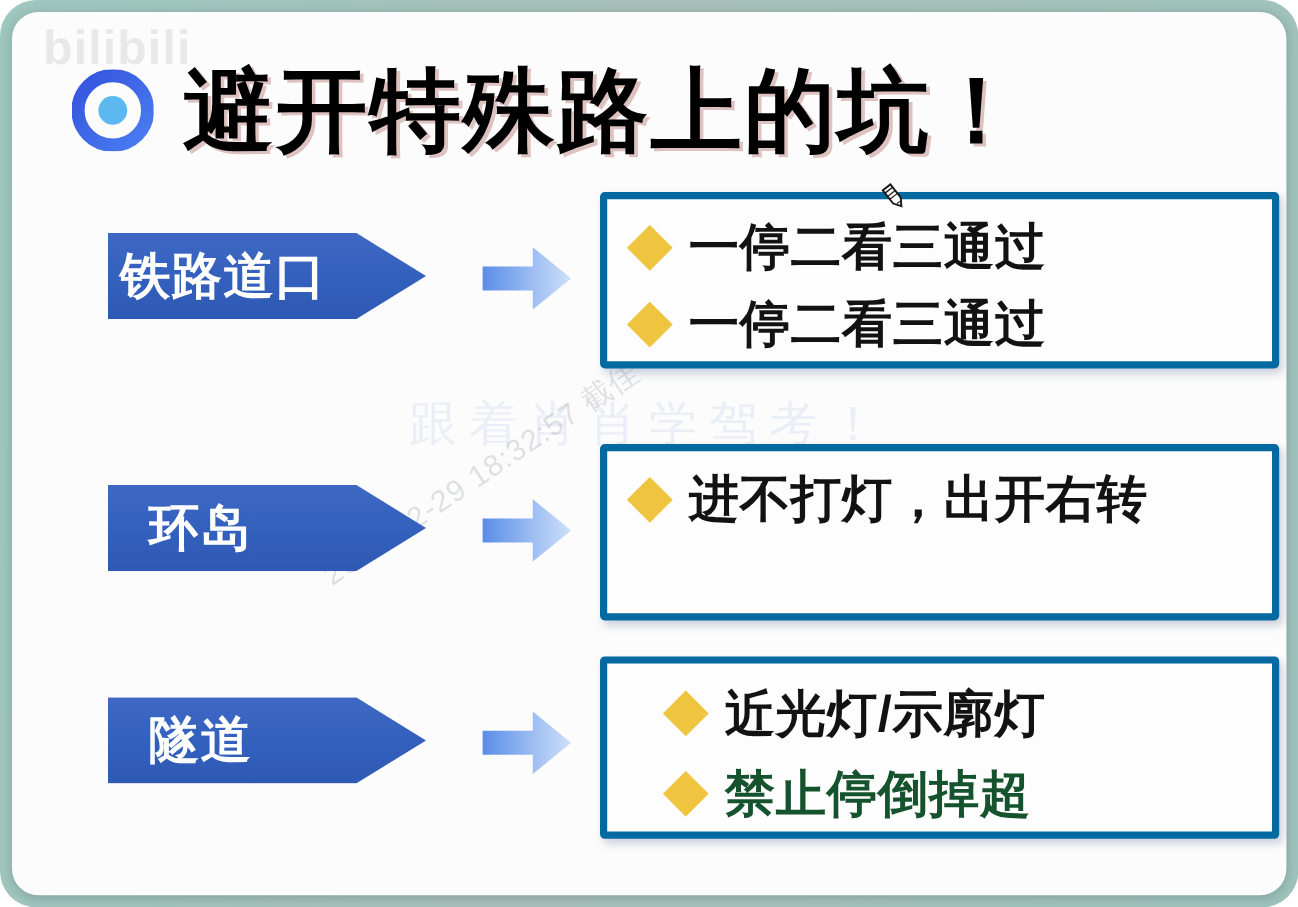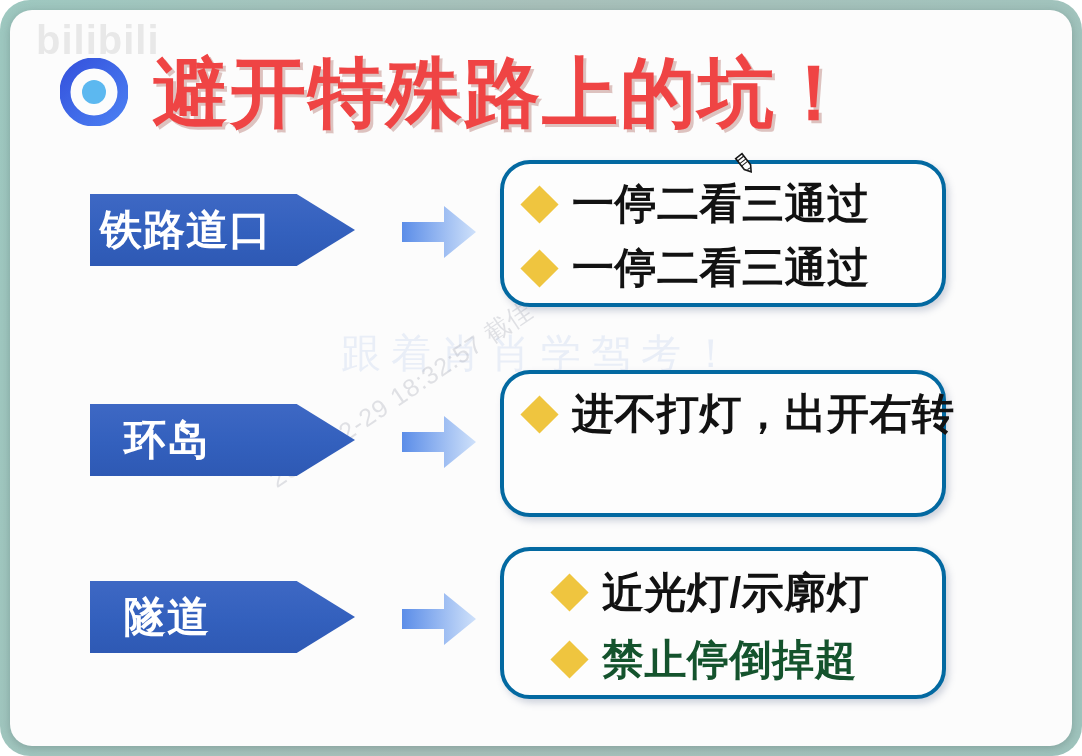--- a/index.html
+++ b/index.html
@@ -95,21 +95,21 @@
     top: 16px;
     width: 68px;
     height: 68px;
   }
   #page-title {
     position: absolute;
     left: 106px;
     top: 2px;
     font-size: 76px;
     font-weight: 700;
-    color: #ef4444;
+    color: #000000;
     letter-spacing: 2px;
     white-space: nowrap;
     text-shadow: 3px 3px 0 rgba(150,60,50,0.30);
     line-height: 98px;
   }
 
   
   .row {
     position: absolute;
     left: 0;
@@ -152,25 +152,25 @@
     top: 52px;
     width: 76px;
     height: 56px;
   }
 
   
   .content-card {
     position: absolute;
     left: 490px;
     top: 8px;
-    width: 446px;
+    width: 566px;
     height: 147px;
     background: #fdfdfd;
-    border: 4px solid #0369a1;
-    border-radius: 30px;
+    border: 6px solid #0369a1;
+    border-radius: 4px;
     box-sizing: border-box;
     box-shadow: 3px 4px 7px rgba(90,105,140,0.28);
     padding: 8px 0 0 18px;
   }
   #row-2 .content-card { height: 152px; padding-left: 48px; }
 
   .bullet-line {
     display: flex;
     align-items: center;
     height: 64px;

